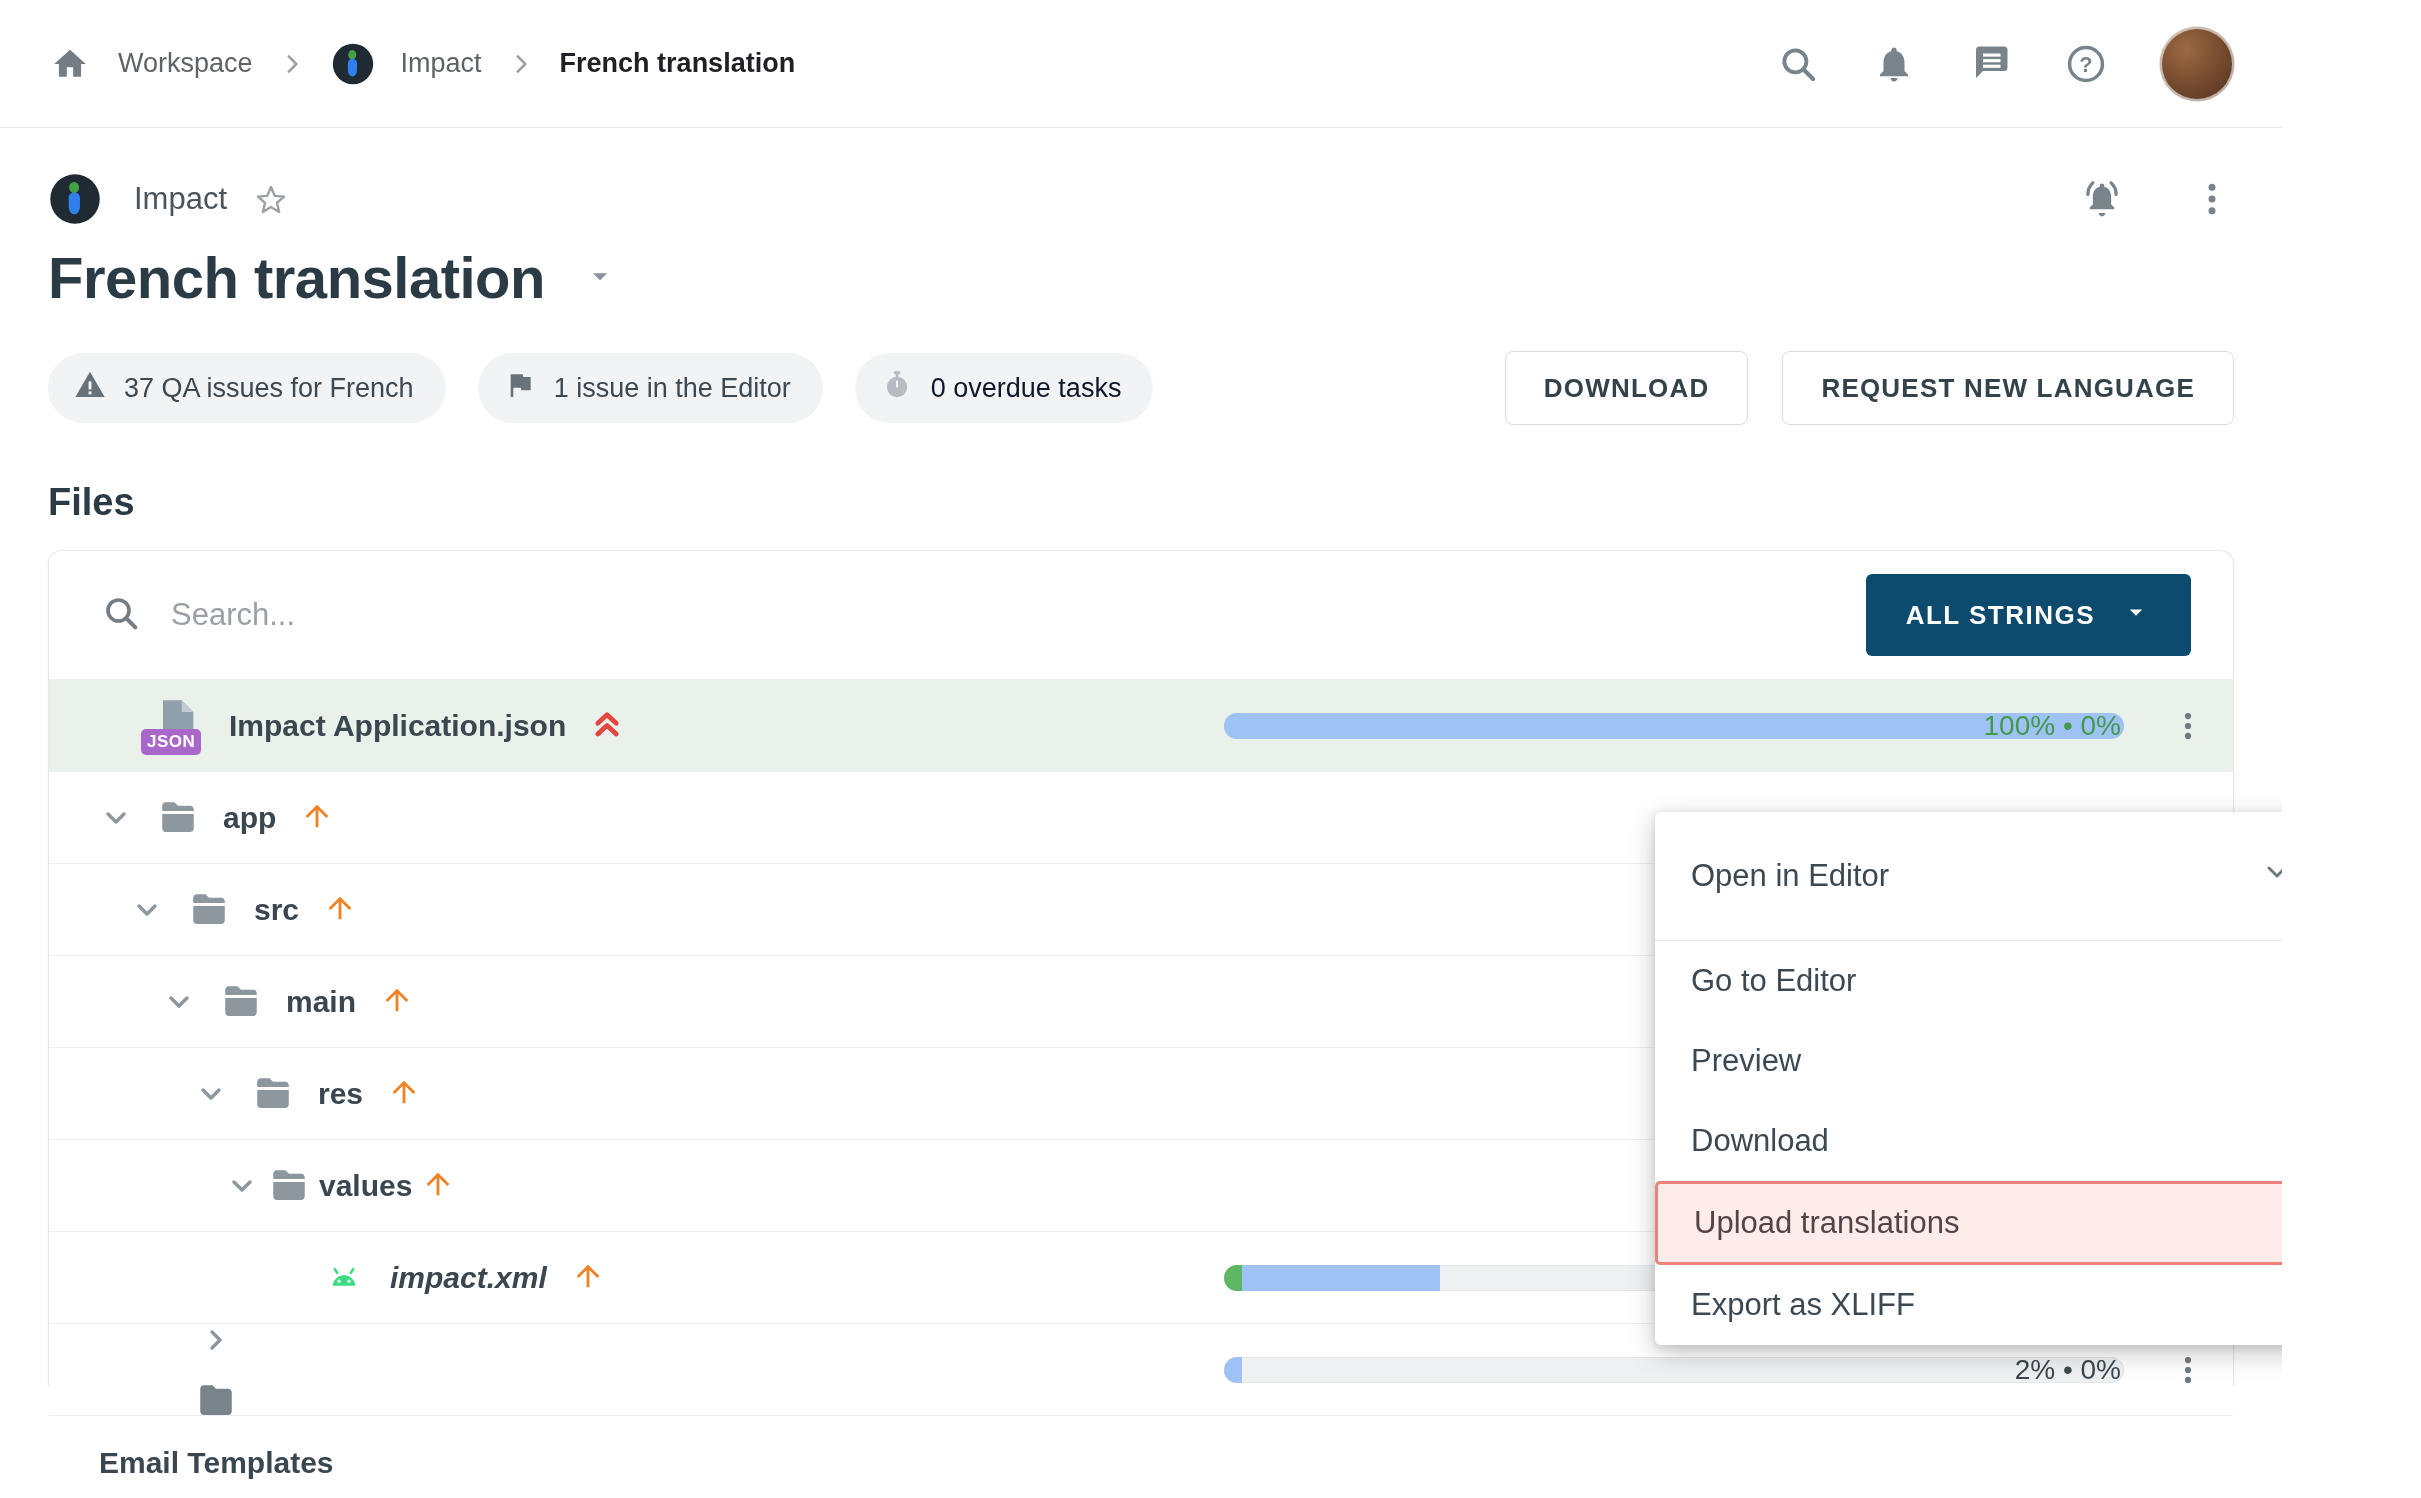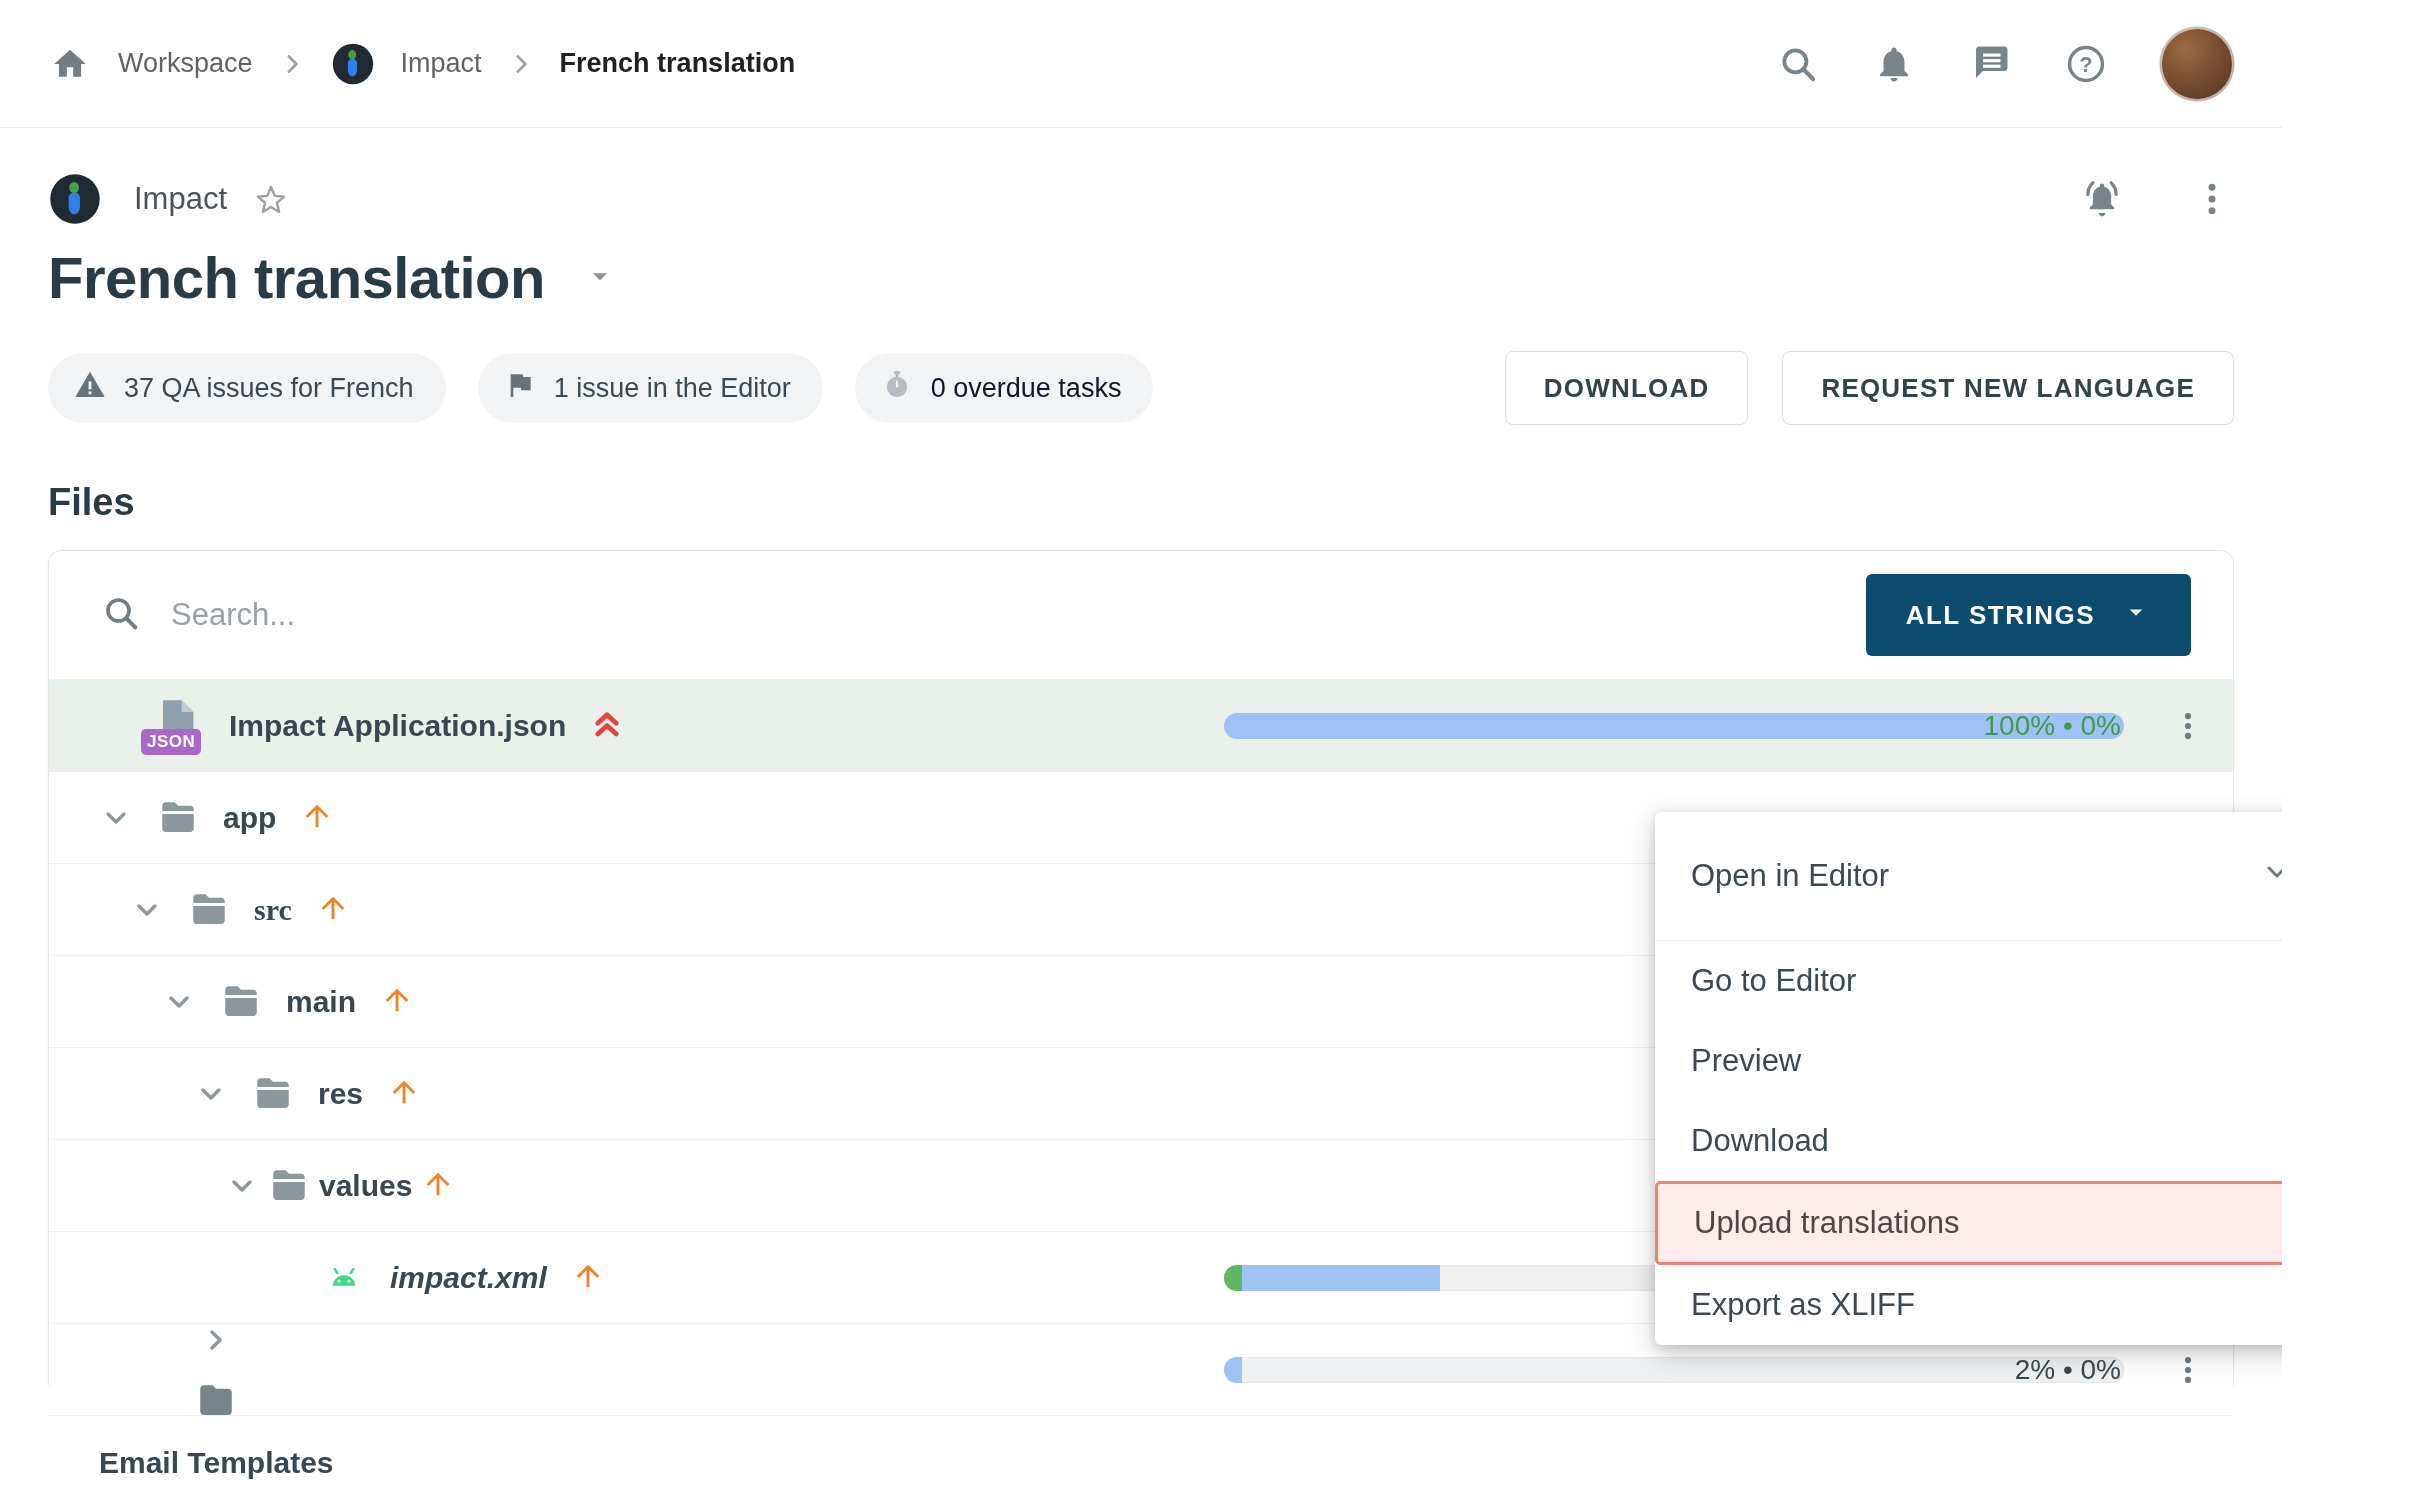--- a/index.html
+++ b/index.html
@@ -293,21 +293,21 @@
           <span class="flabel">app</span>
           <span>
             <svg width="34" height="34" viewBox="0 0 24 24">
                 <path d="M11 20V7.8l-5.6 5.6L4 12l8-8 8 8-1.4 1.4L13 7.8V20z" fill="#f08226"></path>
               </svg>
           </span>
         </div>
       </div>
 
       <div class="frow">
-        <div class="lead" style="left:81px;font-family:Liberation Serif, serif;">
+        <div class="lead" style="left:81px;">
           <span class="chev">
             <svg width="32" height="32" viewBox="0 0 24 24">
                 <path d="M6 9l6 6 6-6" fill="none" stroke="#8d979e" stroke-width="2.6" stroke-linecap="round" stroke-linejoin="round"></path>
               </svg>
           </span>
           <span class="ficon">
             <svg width="42" height="42" viewBox="0 0 24 24">
                 <path d="M3 5c0-1.1.9-2 2-2h5l2 2h7c1.1 0 2 .9 2 2v11c0 1.1-.9 2-2 2H5c-1.1 0-2-.9-2-2V5z" fill="#8d979e"></path>
                 <rect x="2.4" y="8" width="20" height="1.7" fill="#fff"></rect>
               </svg>

